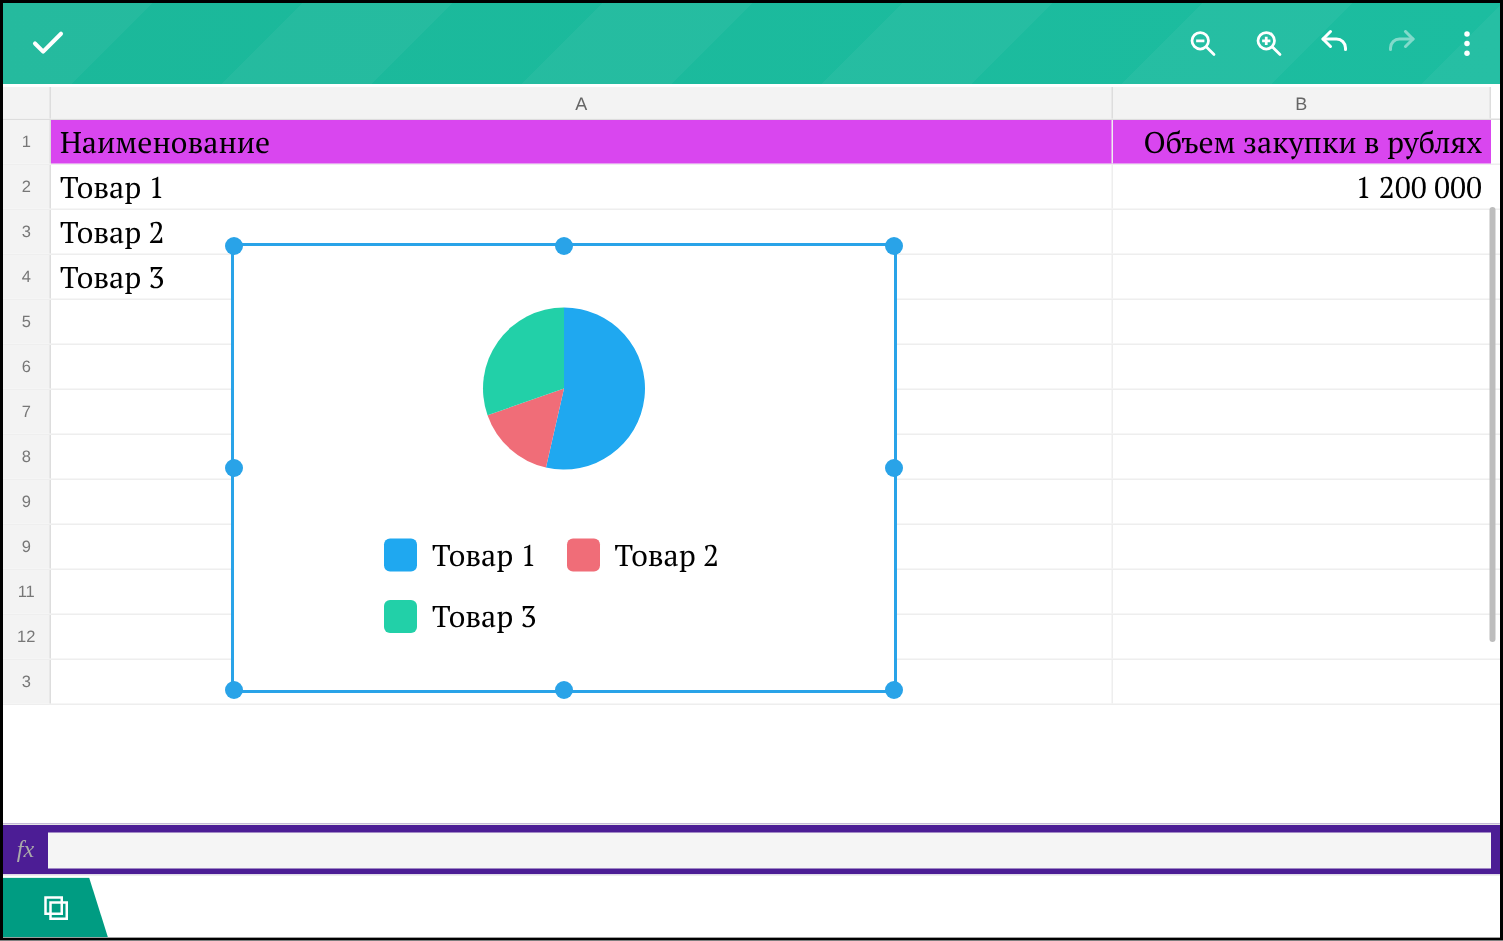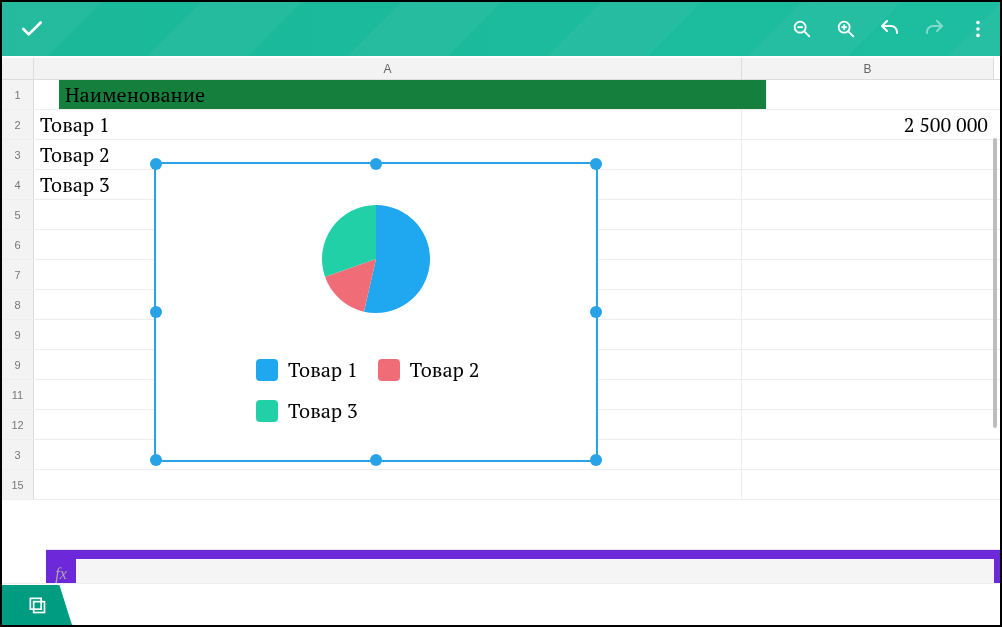--- a/index.html
+++ b/index.html
@@ -34,36 +34,36 @@
   .colheads { display:flex; height:22px; border-bottom:1px solid #ddd; }
   .corner { width:32px; background:#f3f3f3; border-right:1px solid #ddd; }
   .colhead { background:#f3f3f3; display:flex; align-items:center; justify-content:center; font-size:12px; color:#666; border-right:1px solid #ddd; font-family: Arial, sans-serif;}
   .colA { width:708px; }
   .colB { width:252px; }
   .row { display:flex; height:30px; border-bottom:1px solid #eee; }
   .rowhead { width:32px; background:#f3f3f3; border-right:1px solid #ddd; display:flex; align-items:center; justify-content:center; font-size:11px; color:#777; font-family: Arial, sans-serif;}
   .cell { display:flex; align-items:center; padding:0 6px; font-size:20px; font-family: "PT Serif", Georgia, serif; }
   .cellA { width:708px; border-right:1px solid #eee; }
   .cellB { width:252px; justify-content:flex-end; }
-  .row.header .cell { background:#15803d;margin-left:25px; }
+  .row.header .cell { background:#d946ef; }
   .scroll-ind { position:absolute; right:3px; top:80px; width:4px; height:290px; background:#bdbdbd; border-radius:2px; }
   .chart-sel {
     position:absolute; left:152px; top:160px; width:444px; height:300px;
     border:2px solid #29a3e8; background:#fff;
   }
   .handle { position:absolute; width:12px; height:12px; background:#29a3e8; border-radius:50%; }
   .h-nw{left:-6px;top:-6px;} .h-n{left:50%;top:-6px;margin-left:-6px;} .h-ne{right:-6px;top:-6px;}
   .h-w{left:-6px;top:50%;margin-top:-6px;} .h-e{right:-6px;top:50%;margin-top:-6px;}
   .h-sw{left:-6px;bottom:-6px;} .h-s{left:50%;bottom:-6px;margin-left:-6px;} .h-se{right:-6px;bottom:-6px;}
   .pie-wrap { position:absolute; left:50%; top:40px; width:110px; height:110px; margin-left:-55px; }
   .legend { position:absolute; left:100px; top:192px; font-size:20px; font-family:"PT Serif", Georgia, serif; }
   .legend-row { display:flex; align-items:center; gap:20px; margin-bottom:14px;}
   .leg-item { display:flex; align-items:center; gap:10px;}
   .swatch { width:22px; height:22px; border-radius:4px; }
-  .fx-bar { position:absolute; left:0; right:0; bottom:42px; height:34px; display:flex; align-items:flex-end; background:#6d28d9; border-top:1px solid #e5e5e5;margin-left:44px;}
+  .fx-bar { position:absolute; left:0; right:0; bottom:42px; height:34px; display:flex; align-items:center; background:#4c1d95; border-top:1px solid #e5e5e5;}
   .fx-label { width:30px; text-align:center; color:#aaa; font-style:italic; font-family: Georgia, serif; font-size:16px;}
   .fx-input { flex:1; height:24px; background:#f5f5f5; margin-right:6px; border:none; padding:0 6px; font-size:14px;}
   .bottom-bar { position:absolute; left:0; right:0; bottom:0; height:42px; background:#fff; border-top:1px solid #eee; }
   .sheet-tab {
     position:absolute; left:0; bottom:0; width:70px; height:40px;
     background:#009c82;
     clip-path: polygon(0 0, 82% 0, 100% 100%, 0 100%);
     display:flex; align-items:center; justify-content:center;
   }
 </style>
@@ -116,25 +116,26 @@
 <div class="sheet-area">
   <div class="colheads">
     <div class="corner"></div>
     <div class="colhead colA">A</div>
     <div class="colhead colB">B</div>
   </div>
   <div id="rows-container">
       <div class="row header">
         <div class="rowhead">1</div>
         <div class="cell cellA">Наименование</div>
+        <div class="cell cellB">Объем закупки в рублях</div>
       </div>
       <div class="row">
         <div class="rowhead">2</div>
         <div class="cell cellA">Товар 1</div>
-        <div class="cell cellB">2 500 000</div>
+        <div class="cell cellB">1 200 000</div>
       </div>
       <div class="row">
         <div class="rowhead">3</div>
         <div class="cell cellA">Товар 2</div>
       </div>
       <div class="row">
         <div class="rowhead">4</div>
         <div class="cell cellA">Товар 3</div>
       </div>
       <div class="row">
@@ -172,25 +173,20 @@
         <div class="cell cellA"></div>
         <div class="cell cellB"></div>
       </div>
       <div class="row">
         <div class="rowhead">12</div>
         <div class="cell cellA"></div>
         <div class="cell cellB"></div>
       </div>
       <div class="row">
         <div class="rowhead">3</div>
-        <div class="cell cellA"></div>
-        <div class="cell cellB"></div>
-      </div>
-      <div class="row">
-        <div class="rowhead">15</div>
         <div class="cell cellA"></div>
         <div class="cell cellB"></div>
       </div>
     </div>
   <div class="scroll-ind"></div>
 </div>
 
 <div class="chart-sel">
   <div class="handle h-nw"></div>
   <div class="handle h-n"></div>

